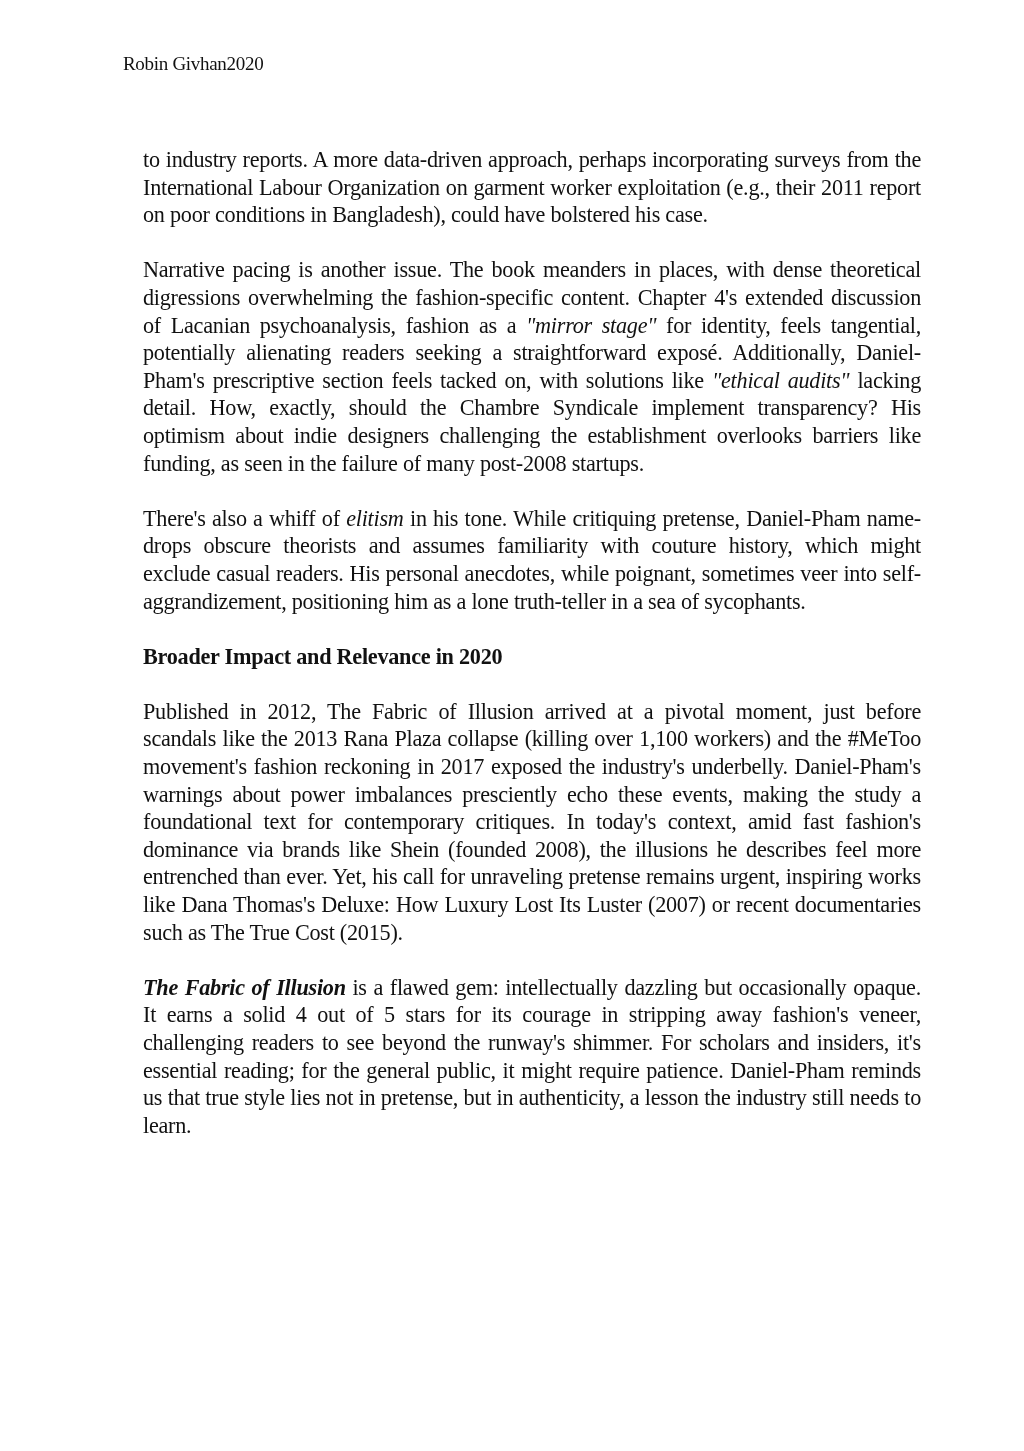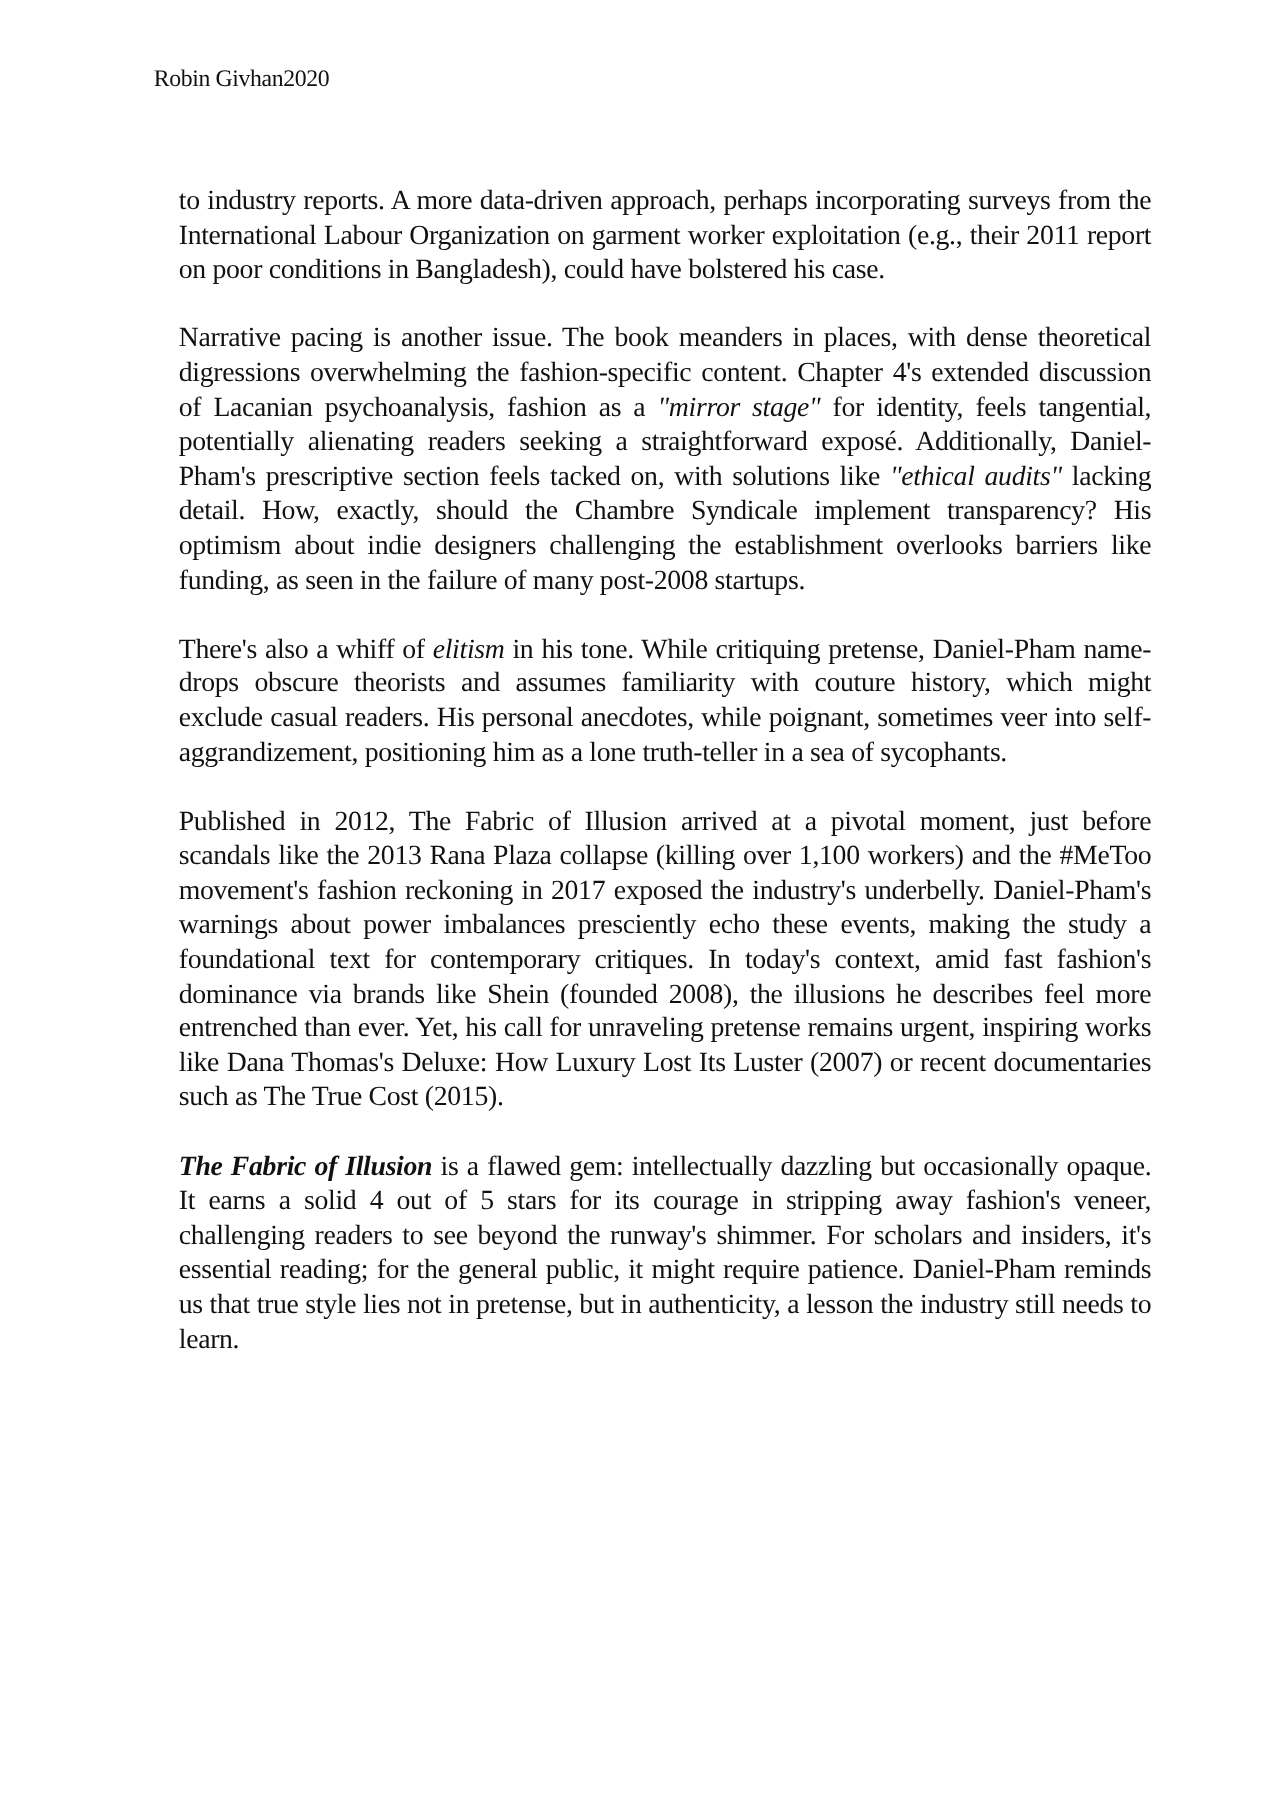--- a/index.html
+++ b/index.html
@@ -67,20 +67,21 @@
   </p>
 
   <p class="para">
     <span class="seg">Narrative pacing is another issue. The book meanders in places, with dense theoretical digressions overwhelming the fashion-specific content. Chapter 4's extended discussion of Lacanian psychoanalysis, fashion as a </span><em>"mirror stage"</em><span class="seg"> for identity, feels tangential, potentially alienating readers seeking a straightforward exposé. Additionally, Daniel-Pham's prescriptive section feels tacked on, with solutions like </span><em>"ethical audits"</em><span class="seg"> lacking detail. How, exactly, should the Chambre Syndicale implement transparency? His optimism about indie designers challenging the establishment overlooks barriers like funding, as seen in the failure of many post-2008 startups.</span>
   </p>
 
   <p class="para">
     <span class="seg">There's also a whiff of </span><em>elitism</em><span class="seg"> in his tone. While critiquing pretense, Daniel-Pham name-drops obscure theorists and assumes familiarity with couture history, which might exclude casual readers. His personal anecdotes, while poignant, sometimes veer into self-aggrandizement, positioning him as a lone truth-teller in a sea of sycophants.</span>
   </p>
 
+  <h2 class="section-heading">Broader Impact and Relevance in 2020</h2>
 
   <p class="para">
     <span class="seg">Published in 2012, The Fabric of Illusion arrived at a pivotal moment, just before scandals like the 2013 Rana Plaza collapse (killing over 1,100 workers) and the #MeToo movement's fashion reckoning in 2017 exposed the industry's underbelly. Daniel-Pham's warnings about power imbalances presciently echo these events, making the study a foundational text for contemporary critiques. In today's context, amid fast fashion's dominance via brands like Shein (founded 2008), the illusions he describes feel more entrenched than ever. Yet, his call for unraveling pretense remains urgent, inspiring works like Dana Thomas's Deluxe: How Luxury Lost Its Luster (2007) or recent documentaries such as The True Cost (2015).</span>
   </p>
 
   <p class="para">
     <span class="bold">The Fabric of Illusion</span><span class="seg"> is a flawed gem: intellectually dazzling but occasionally opaque. It earns a solid 4 out of 5 stars for its courage in stripping away fashion's veneer, challenging readers to see beyond the runway's shimmer. For scholars and insiders, it's essential reading; for the general public, it might require patience. Daniel-Pham reminds us that true style lies not in pretense, but in authenticity, a lesson the industry still needs to learn.</span>
   </p>
 </div>
 

